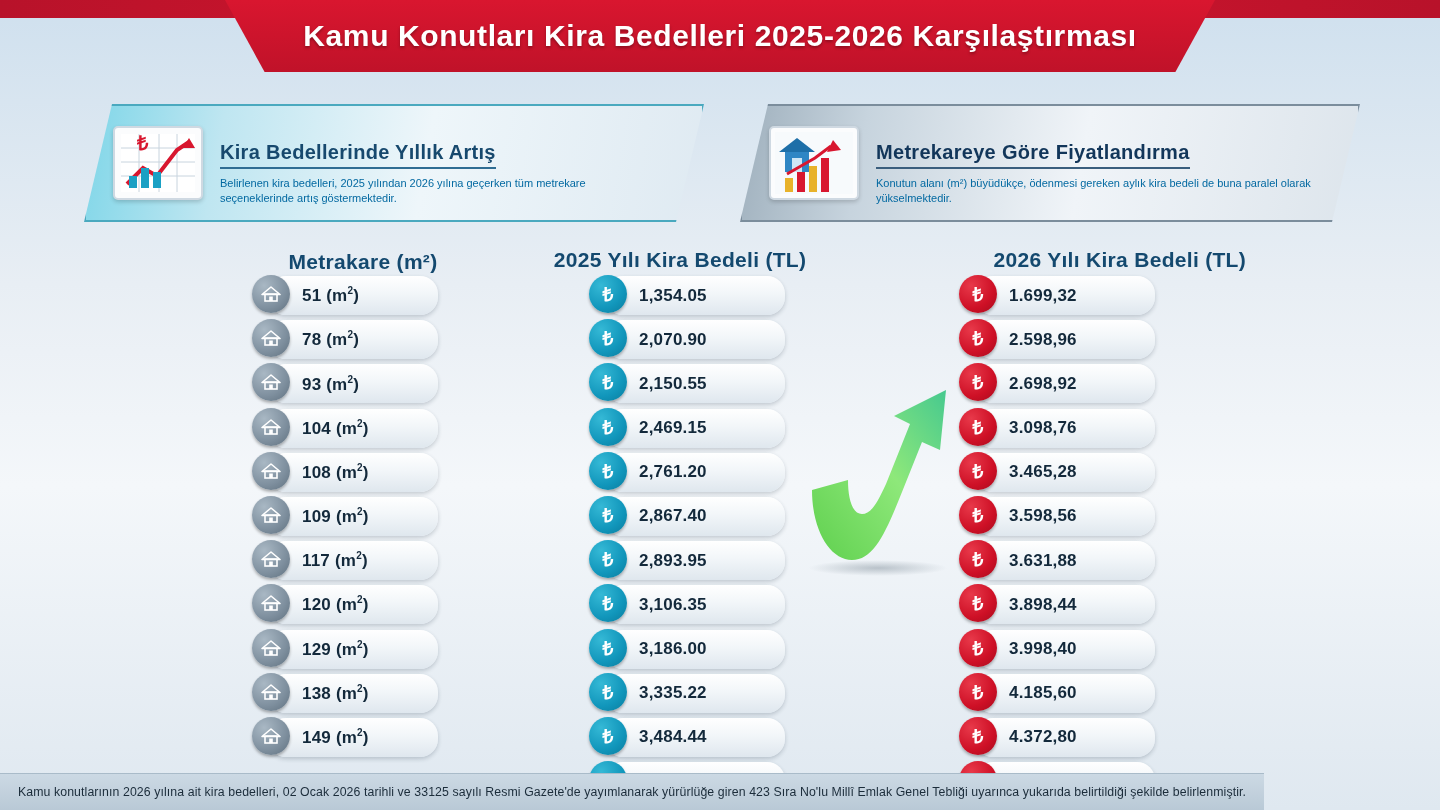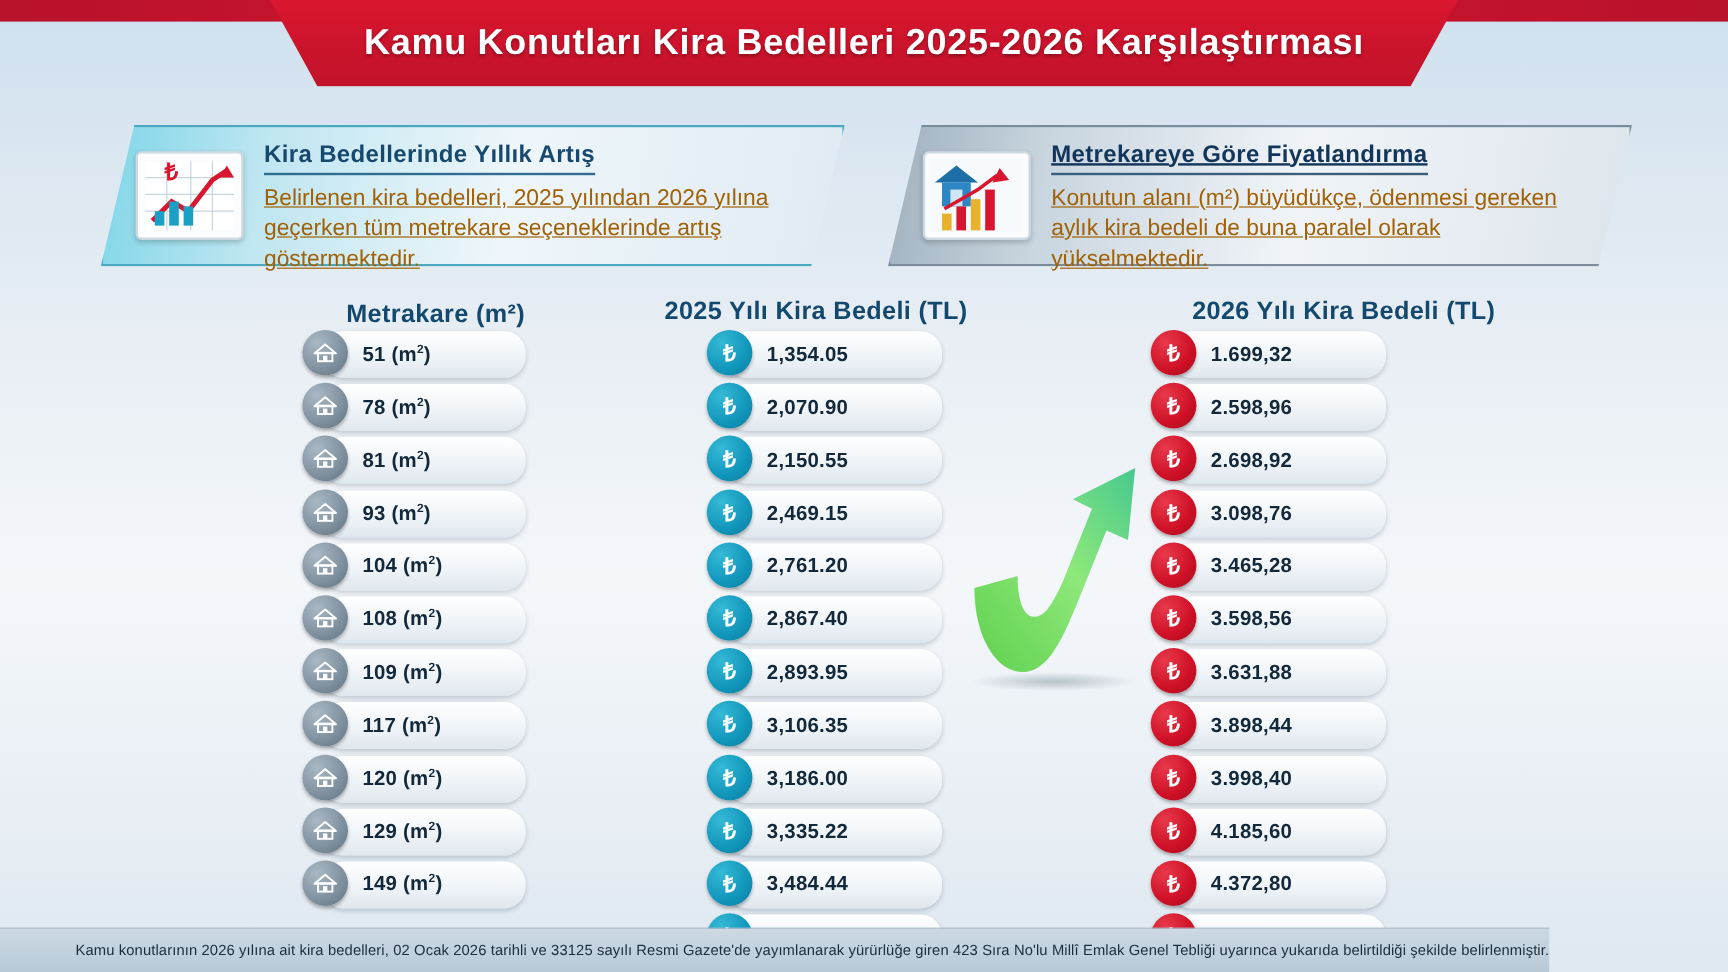--- a/index.html
+++ b/index.html
@@ -61,22 +61,22 @@
   }
   .icon-card{
     width:86px;height:70px;background:#fbfcfd;border:2px solid #cfd9e2;border-radius:5px;
     position:relative;overflow:hidden;box-shadow:0 2px 4px rgba(0,0,0,.18);
   }
   .banner-text{position:relative;z-index:2;margin-left:16px;padding-right:44px;margin-top:21px;}
   .banner-title{
     font-size:20px;font-weight:bold;color:#17496e;letter-spacing:.3px;
     border-bottom:2px solid #2f6d93;display:inline-block;padding-bottom:3px;margin-bottom:7px;
   }
-  .banner-right .banner-title{color:#12365a;border-bottom-color:#3a5e7d;text-decoration:underline;}
-  .banner-body{font-size:19px;line-height:1.35;color:#a16207;max-width:470px;text-decoration:underline;}
+  .banner-right .banner-title{color:#12365a;border-bottom-color:#3a5e7d;}
+  .banner-body{font-size:11px;line-height:1.35;color:#0369a1;max-width:470px;}
 
   
   .col-head{
     position:absolute;font-size:21px;font-weight:bold;color:#14496f;letter-spacing:.3px;
     text-align:center;
   }
   .head-m2{left:218px;top:250px;width:290px;}
   .head-2025{left:520px;top:248px;width:320px;}
   .head-2026{left:916px;top:248px;width:330px;text-align:right;}
 
@@ -118,23 +118,22 @@
   .arrow-wrap{position:absolute;left:790px;top:380px;width:180px;height:200px;}
   .arrow-shadow{
     position:absolute;left:18px;top:180px;width:140px;height:16px;border-radius:50%;
     background:radial-gradient(ellipse at center,rgba(60,80,95,.30) 0%,rgba(60,80,95,0) 70%);
   }
 
   
   .footer{
     position:absolute;left:0;bottom:0;width:1264px;height:36px;
     background:linear-gradient(180deg,#ccd9e4 0%,#b9c9d6 100%);
-    display:flex;align-items:center;justify-content:flex-end;
+    display:flex;align-items:center;justify-content:center;
     border-top:1px solid #a9bbc9;
-    padding-left:27px;
   }
   .footer-text{font-size:12.3px;color:#1b2c3a;letter-spacing:.1px;white-space:nowrap;}
 </style>
 </head>
 <body>
 
 <div class="header-wrap">
   <div class="header-band"></div>
   <div class="header-center">
     <div class="header-title">Kamu Konutları Kira Bedelleri 2025-2026 Karşılaştırması</div>
@@ -220,30 +219,20 @@
       <div class="pill-label">78 (m<span class="sup">2</span>)</div>
     </div>
     <div class="pill">
       <div class="badge badge-grey">
         <svg width="20" height="18" viewBox="0 0 20 18">
           <polygon points="10,2 19,9.5 1,9.5" fill="none" stroke="#ffffff" stroke-width="1.6" stroke-linejoin="round"></polygon>
           <rect x="4" y="9" width="12" height="7" fill="none" stroke="#ffffff" stroke-width="1.6"></rect>
           <rect x="8.2" y="11.5" width="3.6" height="4.5" fill="#ffffff"></rect>
         </svg>
       </div>
-      <div class="pill-label">81 (m<span class="sup">2</span>)</div>
-    </div>
-    <div class="pill">
-      <div class="badge badge-grey">
-        <svg width="20" height="18" viewBox="0 0 20 18">
-          <polygon points="10,2 19,9.5 1,9.5" fill="none" stroke="#ffffff" stroke-width="1.6" stroke-linejoin="round"></polygon>
-          <rect x="4" y="9" width="12" height="7" fill="none" stroke="#ffffff" stroke-width="1.6"></rect>
-          <rect x="8.2" y="11.5" width="3.6" height="4.5" fill="#ffffff"></rect>
-        </svg>
-      </div>
       <div class="pill-label">93 (m<span class="sup">2</span>)</div>
     </div>
     <div class="pill">
       <div class="badge badge-grey">
         <svg width="20" height="18" viewBox="0 0 20 18">
           <polygon points="10,2 19,9.5 1,9.5" fill="none" stroke="#ffffff" stroke-width="1.6" stroke-linejoin="round"></polygon>
           <rect x="4" y="9" width="12" height="7" fill="none" stroke="#ffffff" stroke-width="1.6"></rect>
           <rect x="8.2" y="11.5" width="3.6" height="4.5" fill="#ffffff"></rect>
         </svg>
       </div>
@@ -291,20 +280,30 @@
     </div>
     <div class="pill">
       <div class="badge badge-grey">
         <svg width="20" height="18" viewBox="0 0 20 18">
           <polygon points="10,2 19,9.5 1,9.5" fill="none" stroke="#ffffff" stroke-width="1.6" stroke-linejoin="round"></polygon>
           <rect x="4" y="9" width="12" height="7" fill="none" stroke="#ffffff" stroke-width="1.6"></rect>
           <rect x="8.2" y="11.5" width="3.6" height="4.5" fill="#ffffff"></rect>
         </svg>
       </div>
       <div class="pill-label">129 (m<span class="sup">2</span>)</div>
+    </div>
+    <div class="pill">
+      <div class="badge badge-grey">
+        <svg width="20" height="18" viewBox="0 0 20 18">
+          <polygon points="10,2 19,9.5 1,9.5" fill="none" stroke="#ffffff" stroke-width="1.6" stroke-linejoin="round"></polygon>
+          <rect x="4" y="9" width="12" height="7" fill="none" stroke="#ffffff" stroke-width="1.6"></rect>
+          <rect x="8.2" y="11.5" width="3.6" height="4.5" fill="#ffffff"></rect>
+        </svg>
+      </div>
+      <div class="pill-label">138 (m<span class="sup">2</span>)</div>
     </div>
     <div class="pill">
       <div class="badge badge-grey">
         <svg width="20" height="18" viewBox="0 0 20 18">
           <polygon points="10,2 19,9.5 1,9.5" fill="none" stroke="#ffffff" stroke-width="1.6" stroke-linejoin="round"></polygon>
           <rect x="4" y="9" width="12" height="7" fill="none" stroke="#ffffff" stroke-width="1.6"></rect>
           <rect x="8.2" y="11.5" width="3.6" height="4.5" fill="#ffffff"></rect>
         </svg>
       </div>
       <div class="pill-label">149 (m<span class="sup">2</span>)</div>

